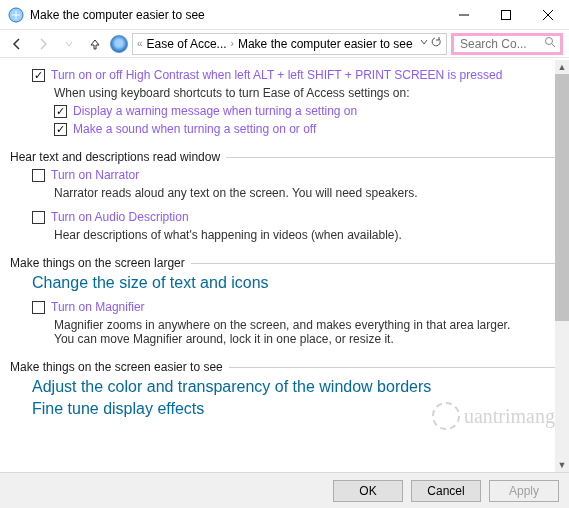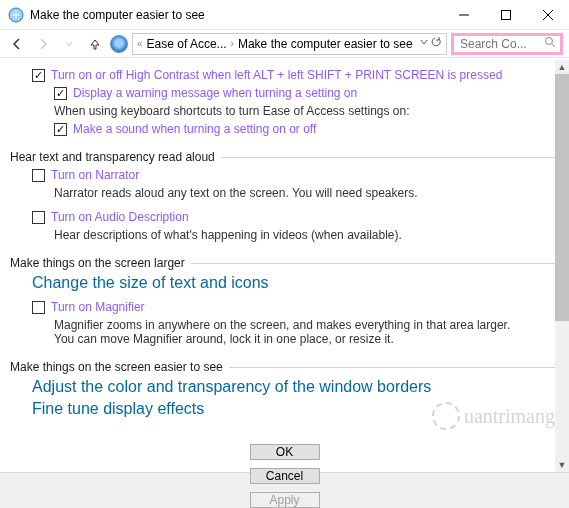--- a/index.html
+++ b/index.html
@@ -122,21 +122,20 @@
     position: absolute;
     left: 0; right: 0; bottom: 0;
     height: 36px;
     background: #f0f0f0;
     border-top: 1px solid #d9d9d9;
     display: flex;
     align-items: center;
     justify-content: flex-end;
     padding: 0 10px;
     gap: 8px;
-    flex-direction: column;
   }
   .btn {
     min-width: 70px;
     height: 22px;
     border: 1px solid #adadad;
     background: #e1e1e1;
     font-size: 12px;
     font-family: inherit;
     display: flex;
     align-items: center;
@@ -258,33 +257,33 @@
     <div class="track"></div>
     <div class="thumb"></div>
     <div class="arrow down">▼</div>
   </div>
 
   <div class="row indent1">
     <span class="chk checked"></span>
     <span class="desc">Turn on or off High Contrast when left ALT + left SHIFT + PRINT SCREEN is pressed</span>
   </div>
   <div class="row indent3">
+    <span class="subdesc">When using keyboard shortcuts to turn Ease of Access settings on:</span>
+  </div>
+  <div class="row indent3">
     <span class="chk checked"></span>
     <span class="desc">Display a warning message when turning a setting on</span>
-  </div>
-  <div class="row indent3">
-    <span class="subdesc">When using keyboard shortcuts to turn Ease of Access settings on:</span>
   </div>
   <div class="row indent3">
     <span class="chk checked"></span>
     <span class="desc">Make a sound when turning a setting on or off</span>
   </div>
 
   <div class="section-hdr">
-    <span>Hear text and transparency read aloud</span>
+    <span>Hear text and descriptions read window</span>
       <span class="line"></span>
   </div>
   <div class="row indent1">
     <span class="chk"></span>
     <span class="desc">Turn on Narrator</span>
   </div>
   <div class="row indent2">
     <span class="subdesc">Narrator reads aloud any text on the screen. You will need speakers.</span>
   </div>
   <div class="row indent1" style="margin-top:10px">

